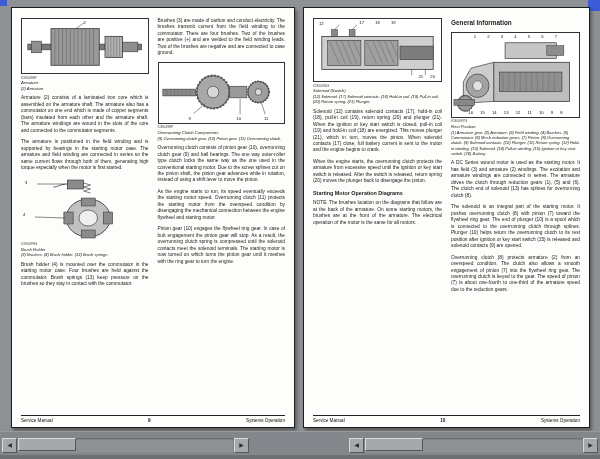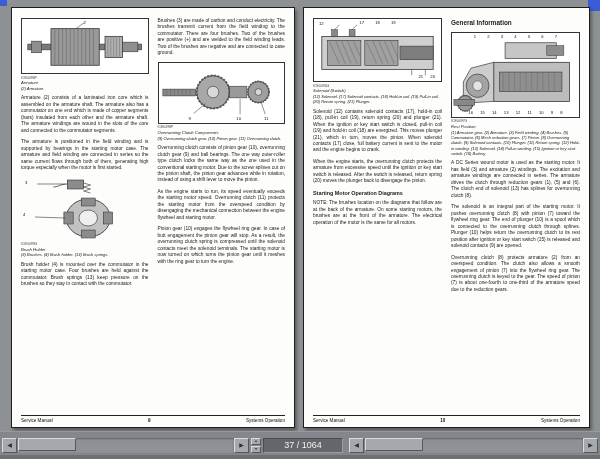--- a/index.html
+++ b/index.html
@@ -209,27 +209,20 @@
 
   <div class="toolbar">
     <div class="sb" style="left:2px;width:247px;">
       <div class="sb-btn"><span>◀</span></div>
       <div class="sb-track">
         <div class="sb-thumb"></div>
       </div>
       <div class="sb-btn"><span>▶</span></div>
     </div>
 
-    <div class="pager">
-      <div class="spin">
-        <div class="spin-btn"><span>▲</span></div>
-        <div class="spin-btn"><span>▼</span></div>
-      </div>
-      <div class="counter">37 / 1064</div>
-    </div>
 
     <div class="sb" style="left:349px;width:249px;">
       <div class="sb-btn"><span>◀</span></div>
       <div class="sb-track">
         <div class="sb-thumb"></div>
       </div>
       <div class="sb-btn"><span>▶</span></div>
     </div>
   </div>
 </div>

